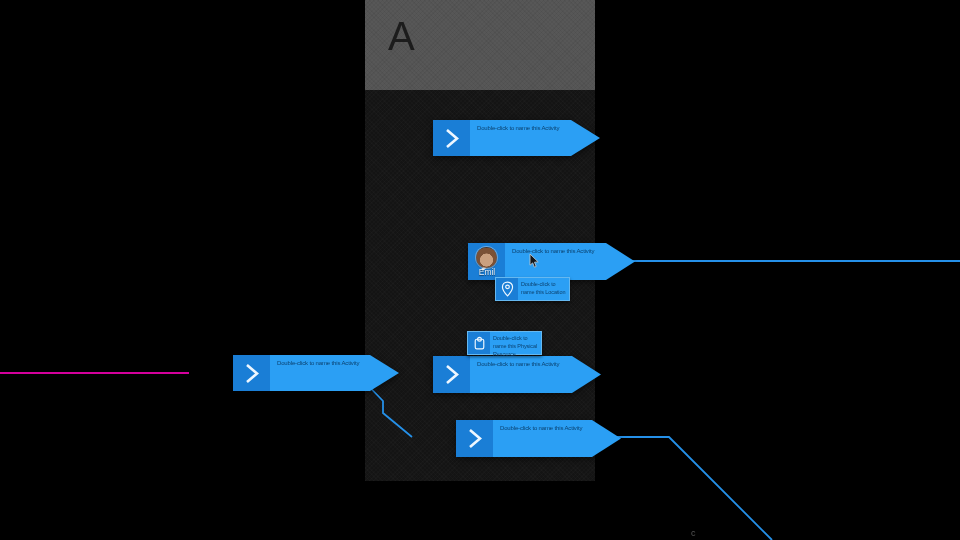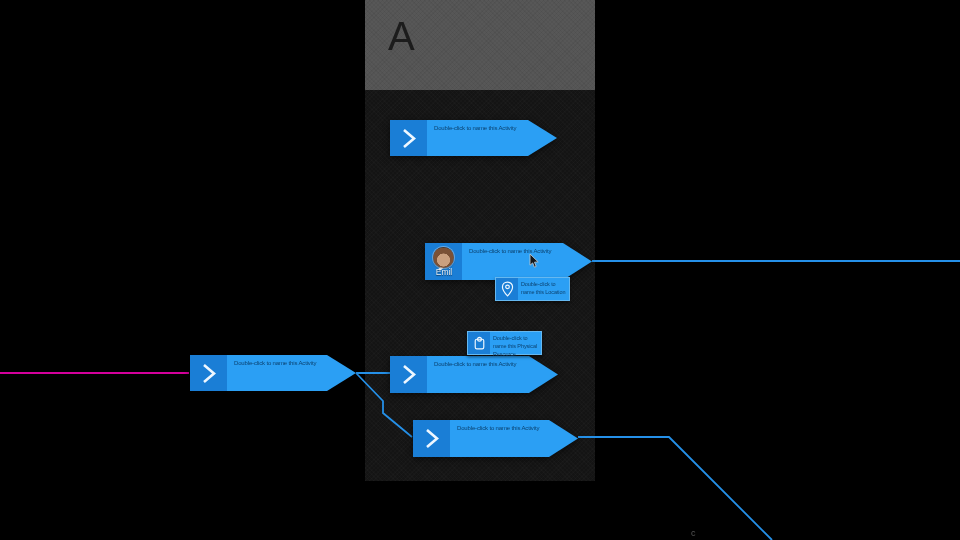--- a/index.html
+++ b/index.html
@@ -29,20 +29,21 @@
   
   svg.wires { position:absolute; left:0; top:0; width:960px; height:540px; }
   svg.wires path { fill:none; }
   .wire-blue { stroke:#2590e8; stroke-width:1.8; }
   .wire-magenta { stroke:#d4009c; stroke-width:2; }
 
   
   .activity {
     position:absolute; height:37px;
     filter:drop-shadow(0 2px 3px rgba(0,0,0,0.55));
+    margin-left:43px;
   }
   .activity .arrow {
     position:absolute; inset:0; background:#2b9ff4;
     clip-path:polygon(0 0, calc(100% - 29px) 0, 100% 50%, calc(100% - 29px) 100%, 0 100%);
   }
   .activity .accent {
     position:absolute; left:0; top:0; width:37px; height:100%; background:#1a7ed6;
   }
   .activity .chev { position:absolute; left:8px; top:7px; }
   .activity .alabel {

